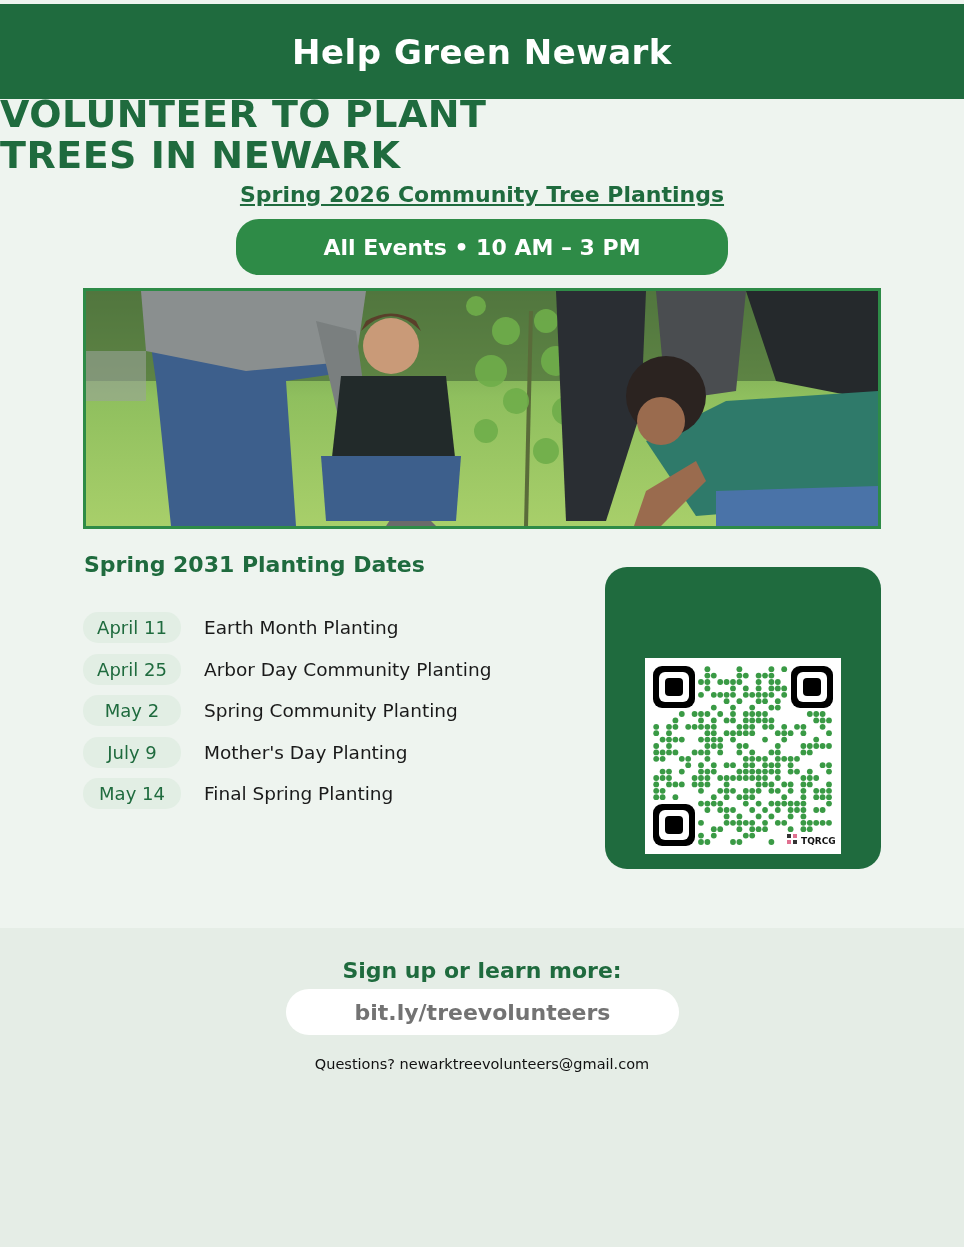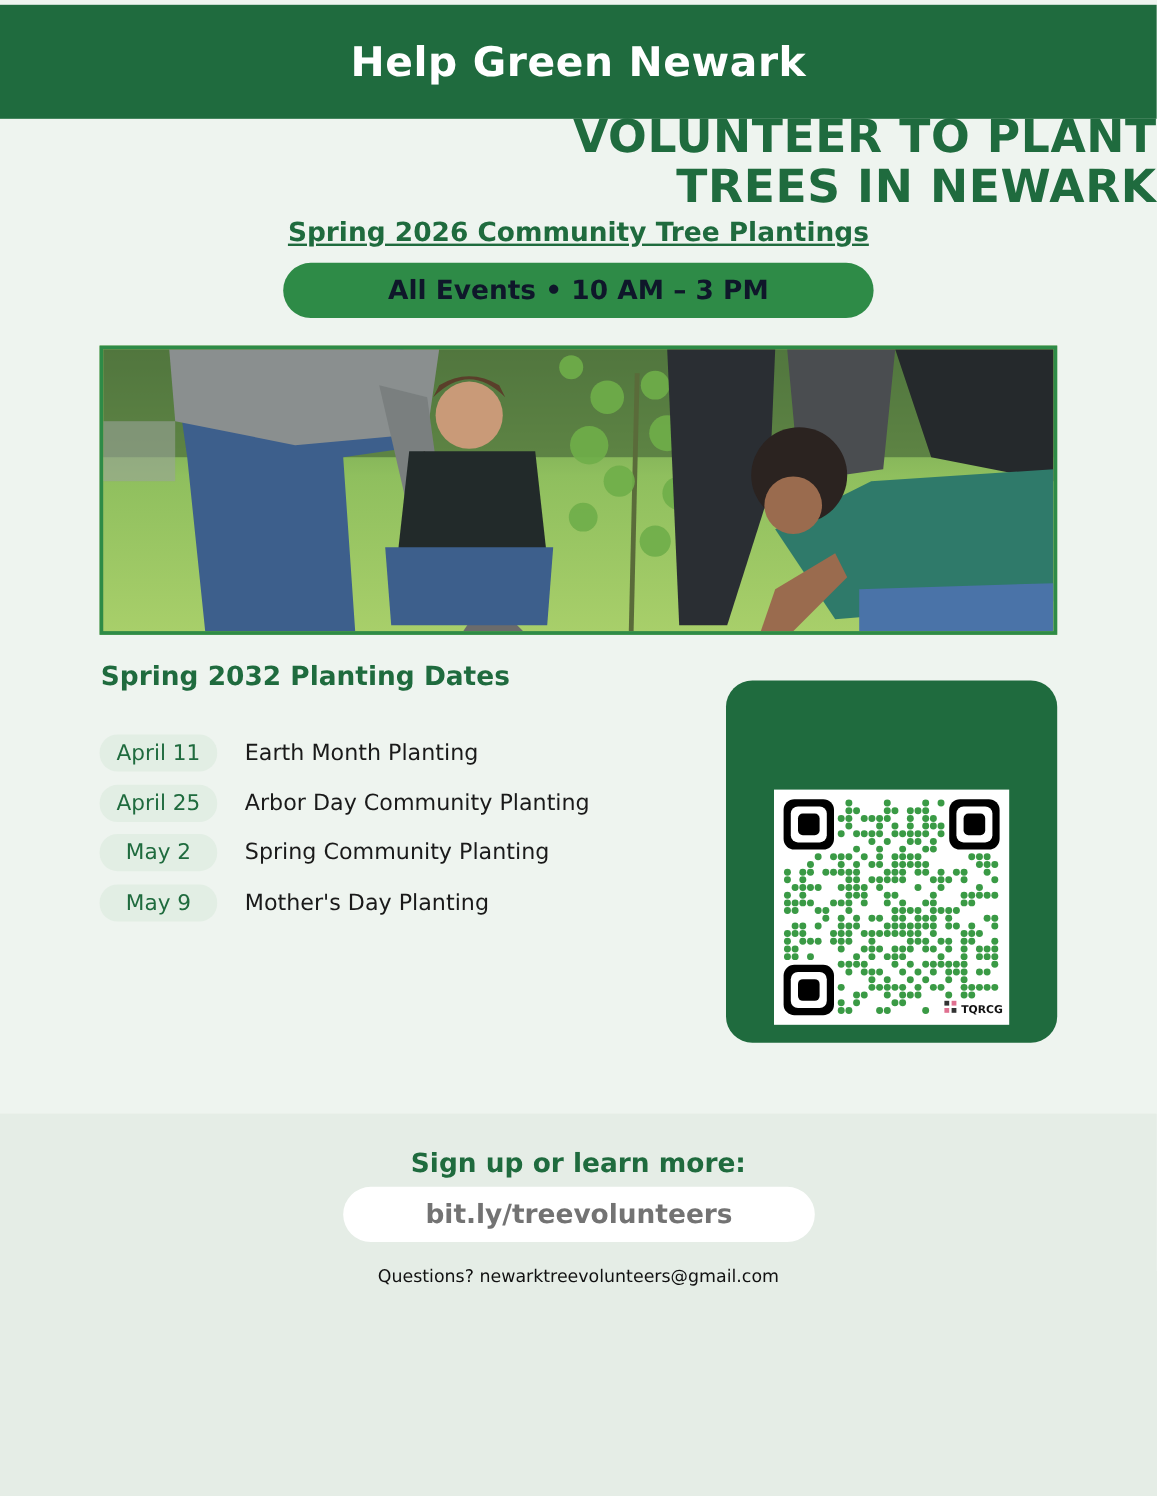--- a/index.html
+++ b/index.html
@@ -13,33 +13,33 @@
   .header {
     position: absolute; left: 0; top: 4px; width: 964px; height: 95px;
     background: #1f6b3e;
     display: flex; align-items: center; justify-content: center;
   }
   .header h1 {
     color: #ffffff; font-size: 34px; font-weight: bold; letter-spacing: 0.5px;
   }
   .main-title {
     position: absolute; left: 0; top: 94px; width: 964px;
-    text-align: right; color: #1f6b3e;
+    text-align: left; color: #1f6b3e;
     font-size: 38px; font-weight: bold; line-height: 41px; letter-spacing: 0.5px;
   }
   .subtitle {
     position: absolute; left: 0; top: 182px; width: 964px;
     text-align: center; color: #1f6b3e;
     font-size: 22px; font-weight: bold; text-decoration: underline;
   }
   .time-pill {
-    position: absolute; left: 236px; top: 219px; width: 492px; height: 46px;
+    position: absolute; left: 236px; top: 219px; width: 492px; height: 56px;
     border-radius: 23px; background: #2e8b47;
     display: flex; align-items: center; justify-content: center;
-    color: #0f172a; font-size: 22px; font-weight: bold;
+    color: #ffffff; font-size: 22px; font-weight: bold;
   }
   .photo {
     position: absolute; left: 83px; top: 288px; width: 798px; height: 241px;
     border: 3px solid #2e8b47; overflow: hidden;
     background: #7fae5a;
   }
   .photo svg { display: block; width: 100%; height: 100%; }
   .dates-heading {
     position: absolute; left: 84px; top: 552px;
     color: #1f6b3e; font-size: 22px; font-weight: bold;
@@ -152,38 +152,42 @@
     <path d="M660 0 L792 0 L792 110 L690 90 Z" fill="#25292c"></path>
 
     <path d="M560 150 L640 110 L792 100 L792 210 L610 225 Z" fill="#2f7a6a"></path>
     <path d="M630 200 L792 195 L792 235 L630 235 Z" fill="#4a73a8"></path>
     <circle cx="580" cy="105" r="40" fill="#2b2320"></circle>
     <circle cx="575" cy="130" r="24" fill="#9a6b4e"></circle>
     <path d="M560 200 L610 170 L620 190 L575 235 L548 235 Z" fill="#9a6b4e"></path>
   </svg>
 </div>
 
-<div class="dates-heading">Spring 2032 Planting Dates</div>
+<div class="dates-heading">Spring 2031 Planting Dates</div>
 
 <div class="date-list">
   <div class="date-row">
     <div class="date-badge">April 11</div>
     <div class="date-event">Earth Month Planting</div>
   </div>
   <div class="date-row">
     <div class="date-badge">April 25</div>
     <div class="date-event">Arbor Day Community Planting</div>
   </div>
   <div class="date-row">
     <div class="date-badge">May 2</div>
     <div class="date-event">Spring Community Planting</div>
   </div>
   <div class="date-row">
-    <div class="date-badge">May 9</div>
+    <div class="date-badge">July 9</div>
     <div class="date-event">Mother's Day Planting</div>
+  </div>
+  <div class="date-row">
+    <div class="date-badge">May 14</div>
+    <div class="date-event">Final Spring Planting</div>
   </div>
 </div>
 
 <div class="qr-card">
   <div class="qr-box">
     <svg width="196" height="196" viewBox="0 0 196 196">
 
       <g>
         <rect x="8" y="8" width="42" height="42" rx="9" fill="#000"></rect>
         <rect x="14" y="14" width="30" height="30" rx="6" fill="#fff"></rect>

